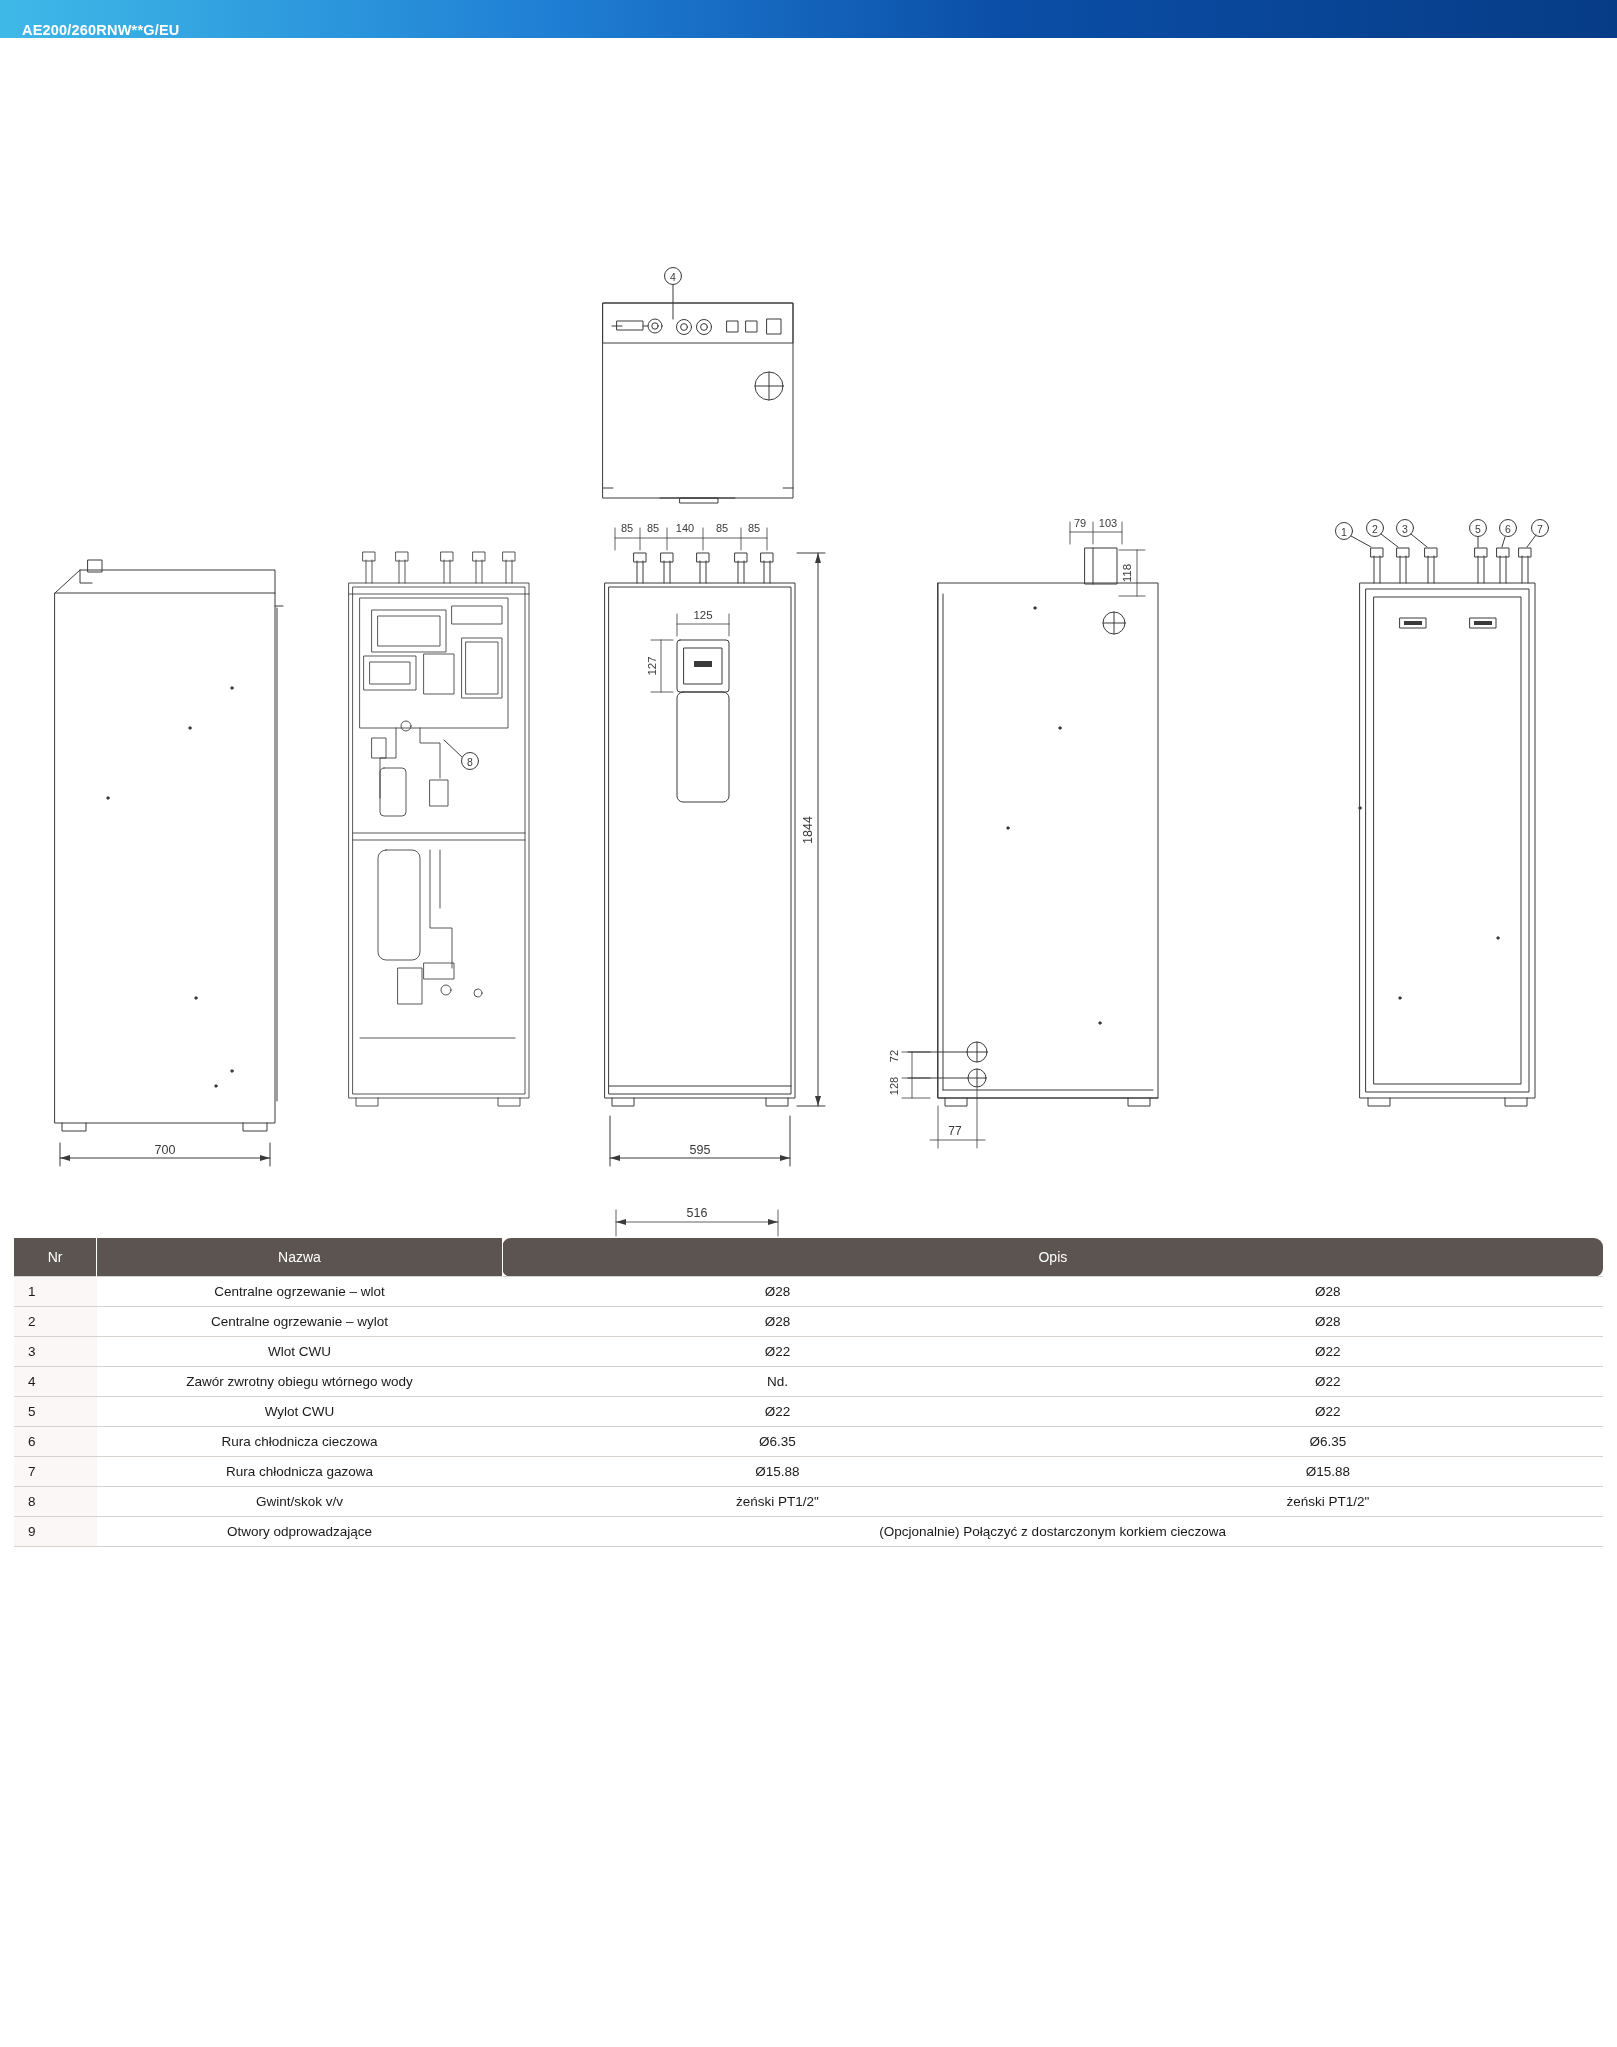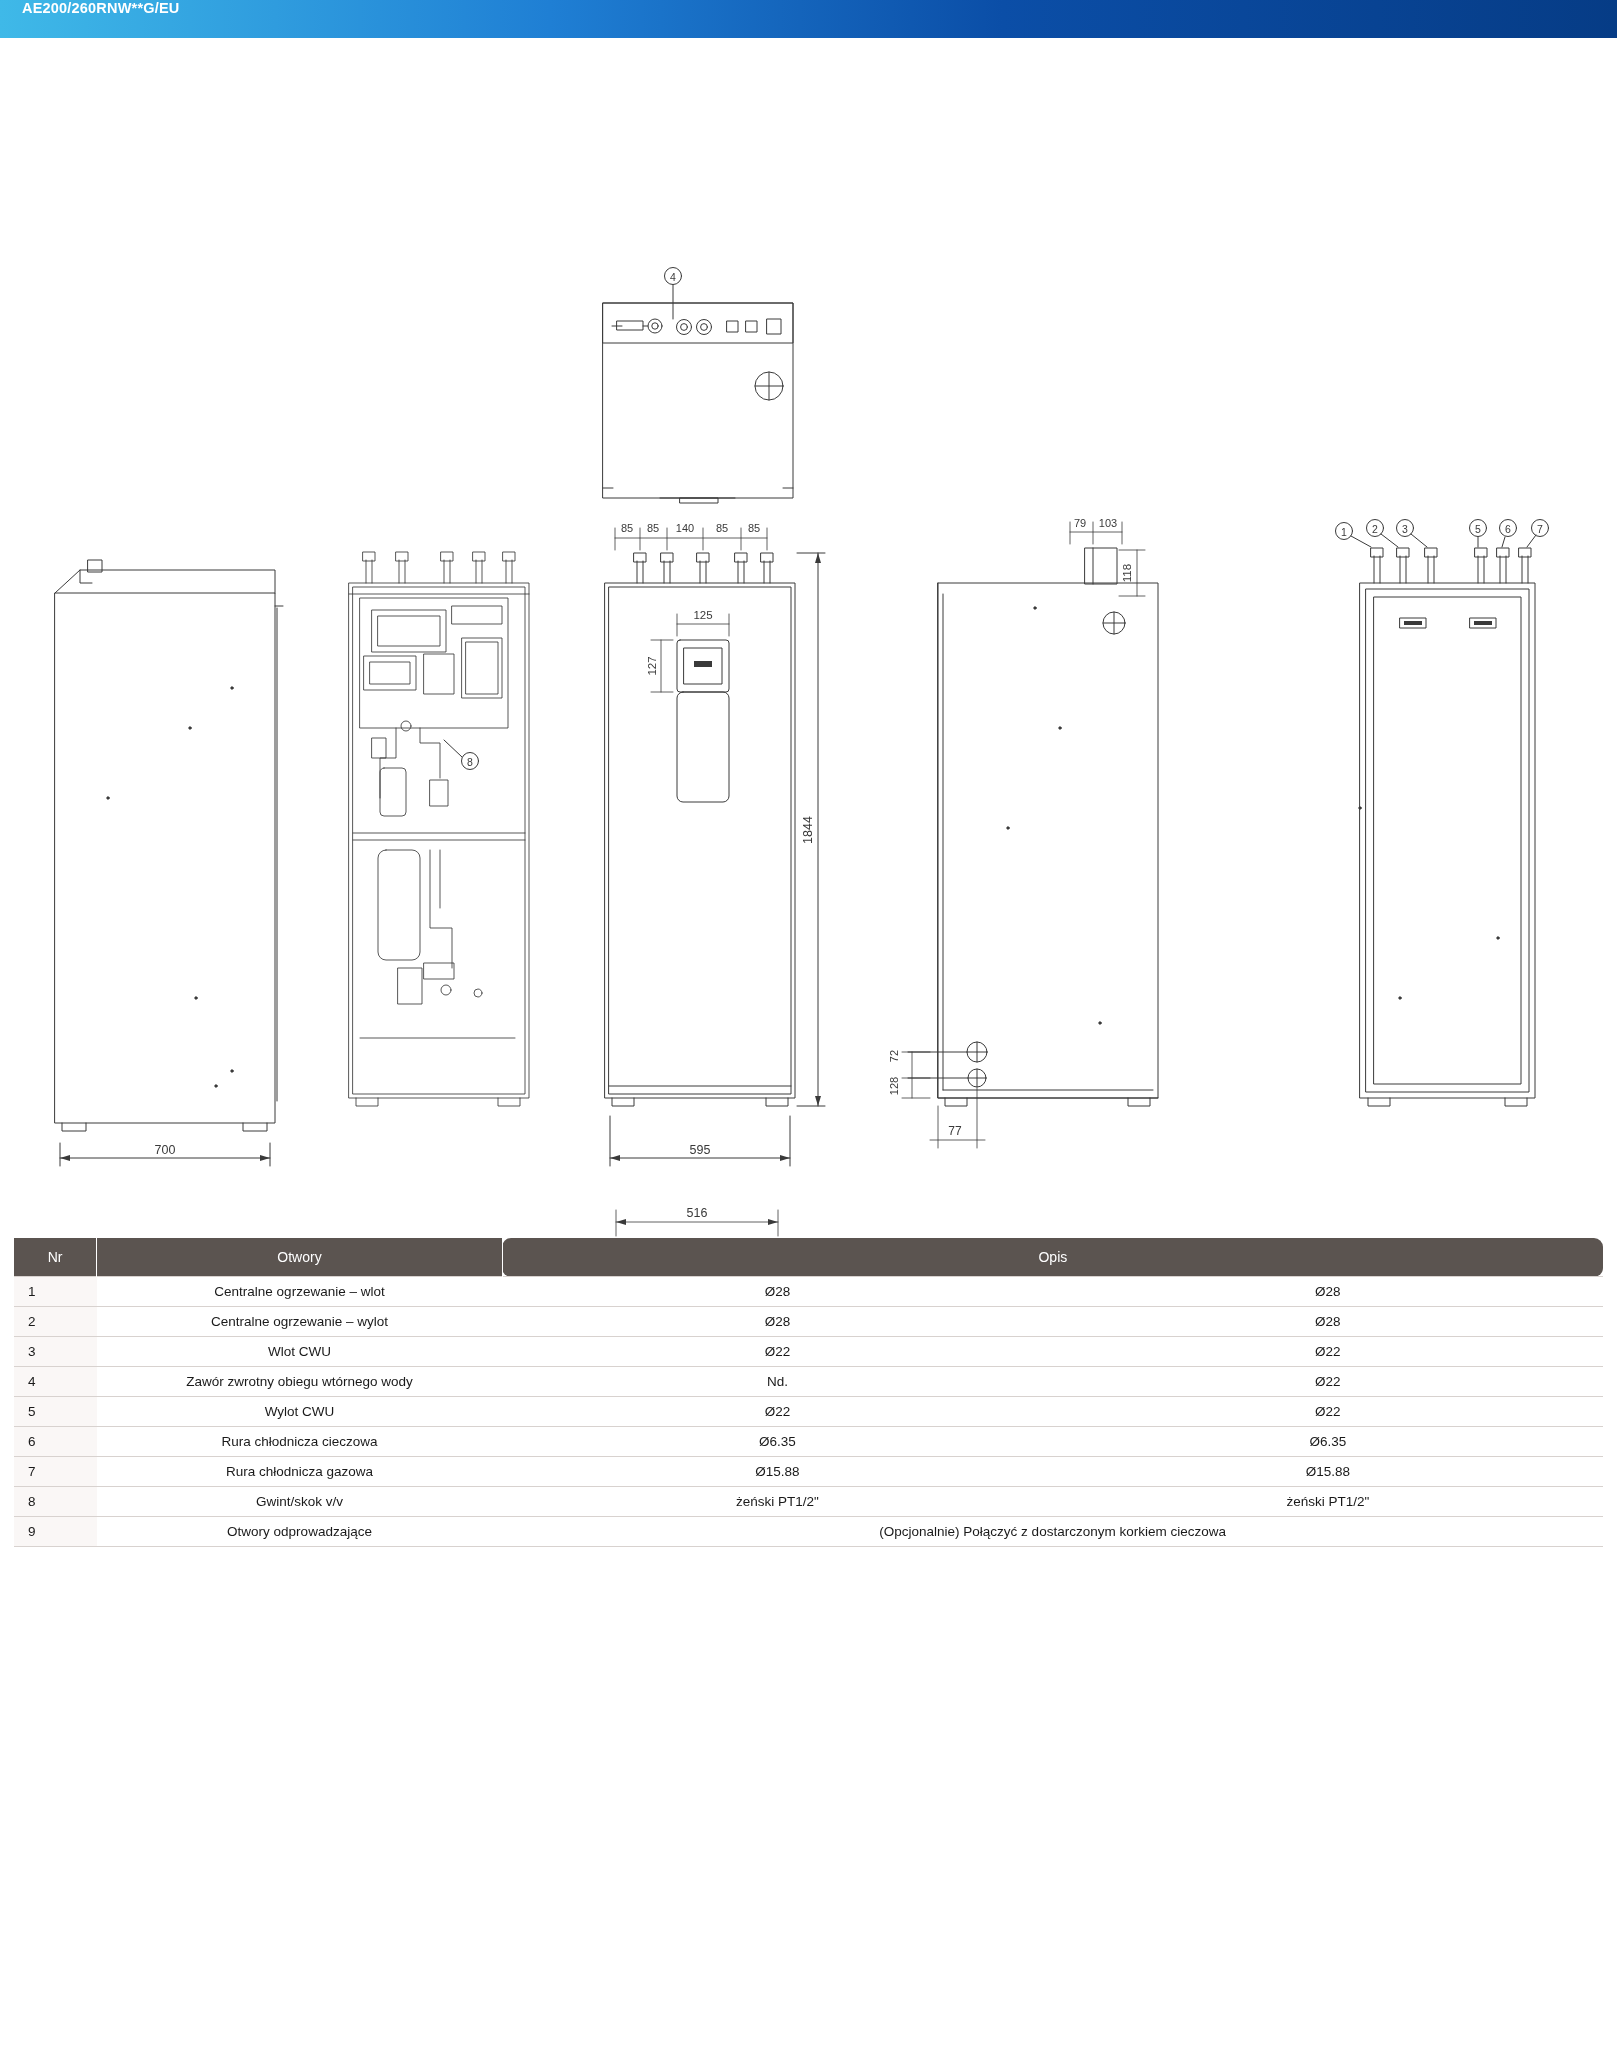--- a/index.html
+++ b/index.html
@@ -12,21 +12,21 @@
     font-family: "Liberation Sans", sans-serif;
     color: #1a1a1a;
     -webkit-font-smoothing: antialiased;
   }
 
   
   .header-bar {
     height: 38px;
     background: linear-gradient(90deg, #3fb9e8 0%, #1f7fd4 34%, #0b4ea7 62%, #063c86 100%);
     display: flex;
-    align-items: flex-start;
+    align-items: flex-end;
     padding: 0 0 0 22px;
     box-sizing: border-box;
   }
   .header-bar .title {
     color: #ffffff;
     font-size: 14.5px;
     font-weight: bold;
     letter-spacing: 0.2px;
   }
 
@@ -487,21 +487,21 @@
 
   </g>
 </svg>
 </div>
 
 <div class="table-wrap">
   <table class="spec">
     <thead>
       <tr>
         <th>Nr</th>
-        <th>Otwory</th>
+        <th>Nazwa</th>
         <th colspan="2">Opis</th>
       </tr>
     </thead>
     <tbody>
 
       <tr class="row first-row">
         <td class="nr">1</td>
         <td class="name">Centralne ogrzewanie – wlot</td>
         <td class="colA">Ø28</td>
         <td class="colB">Ø28</td>

